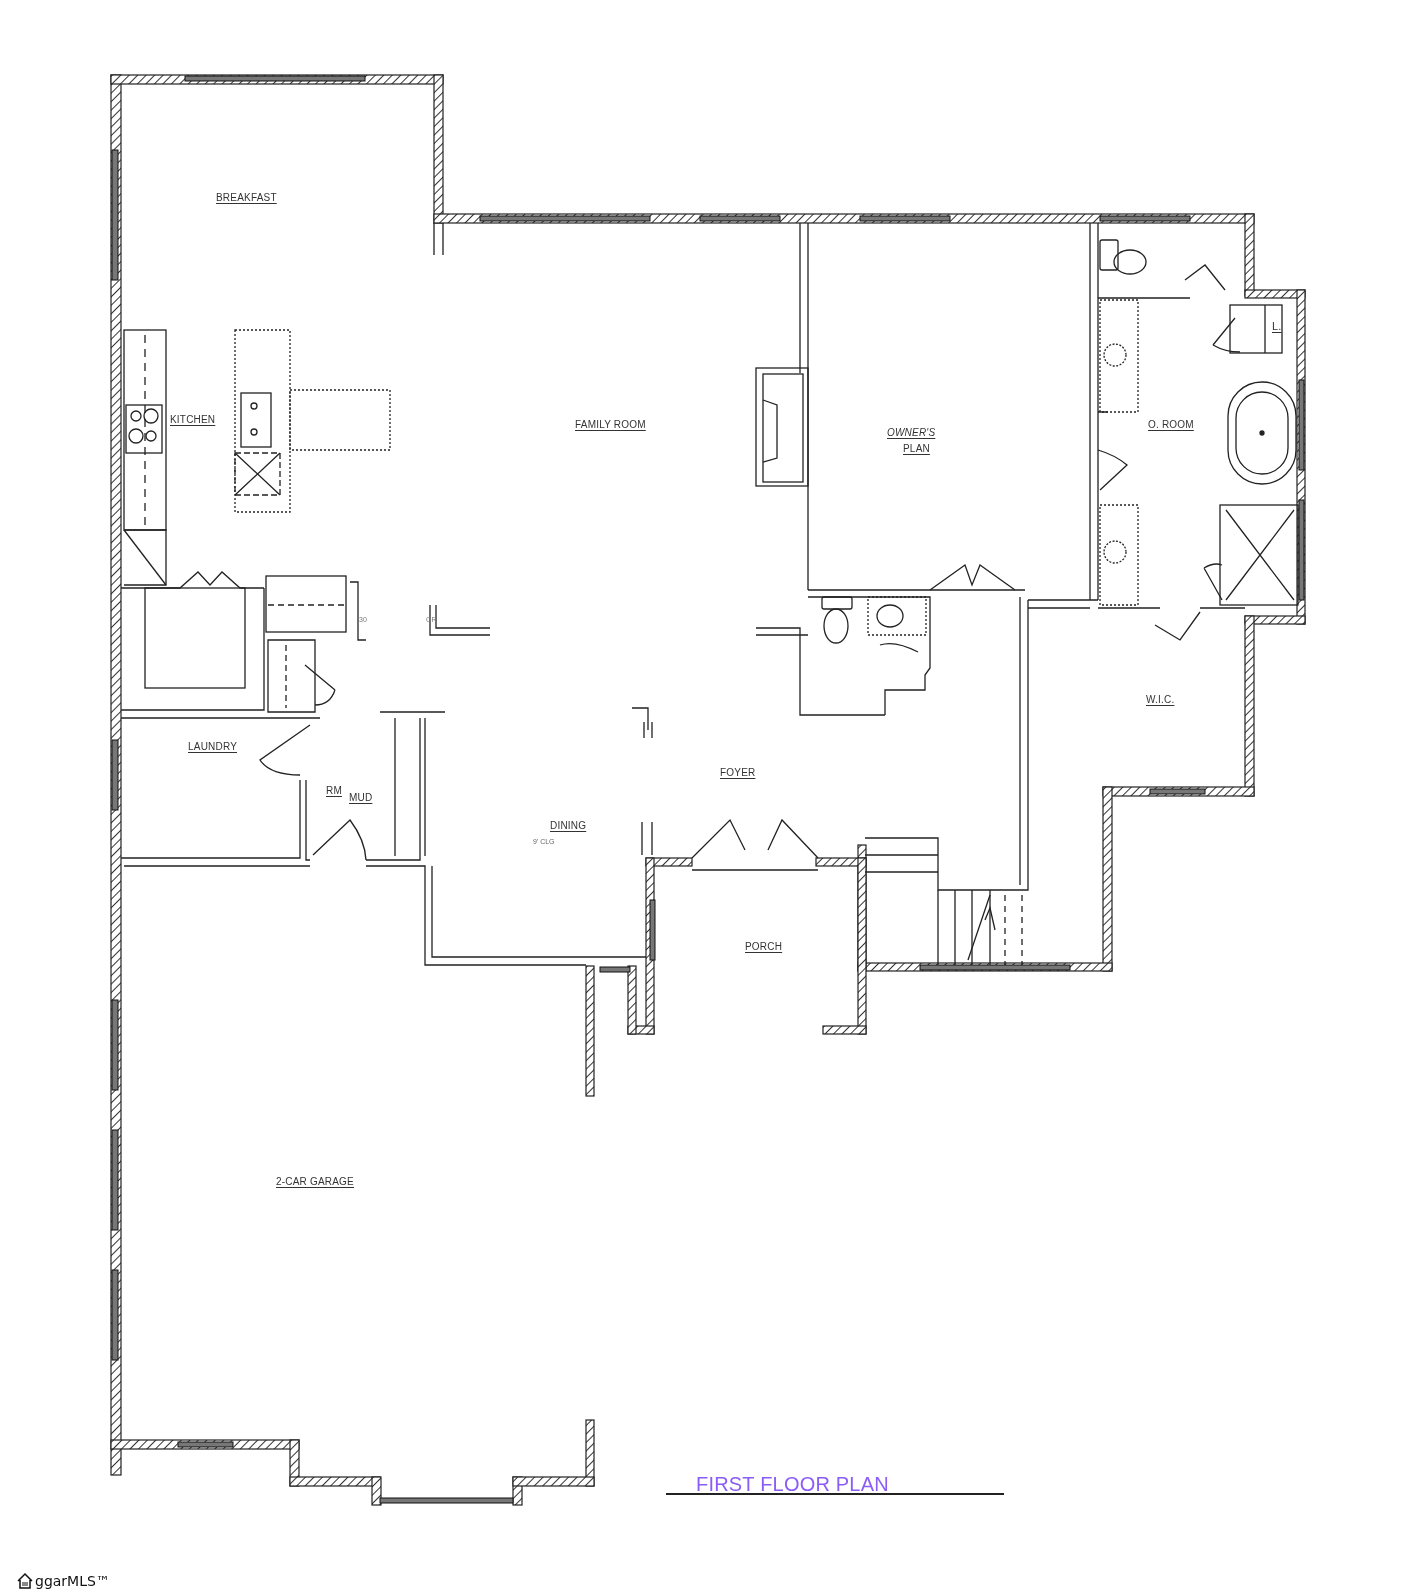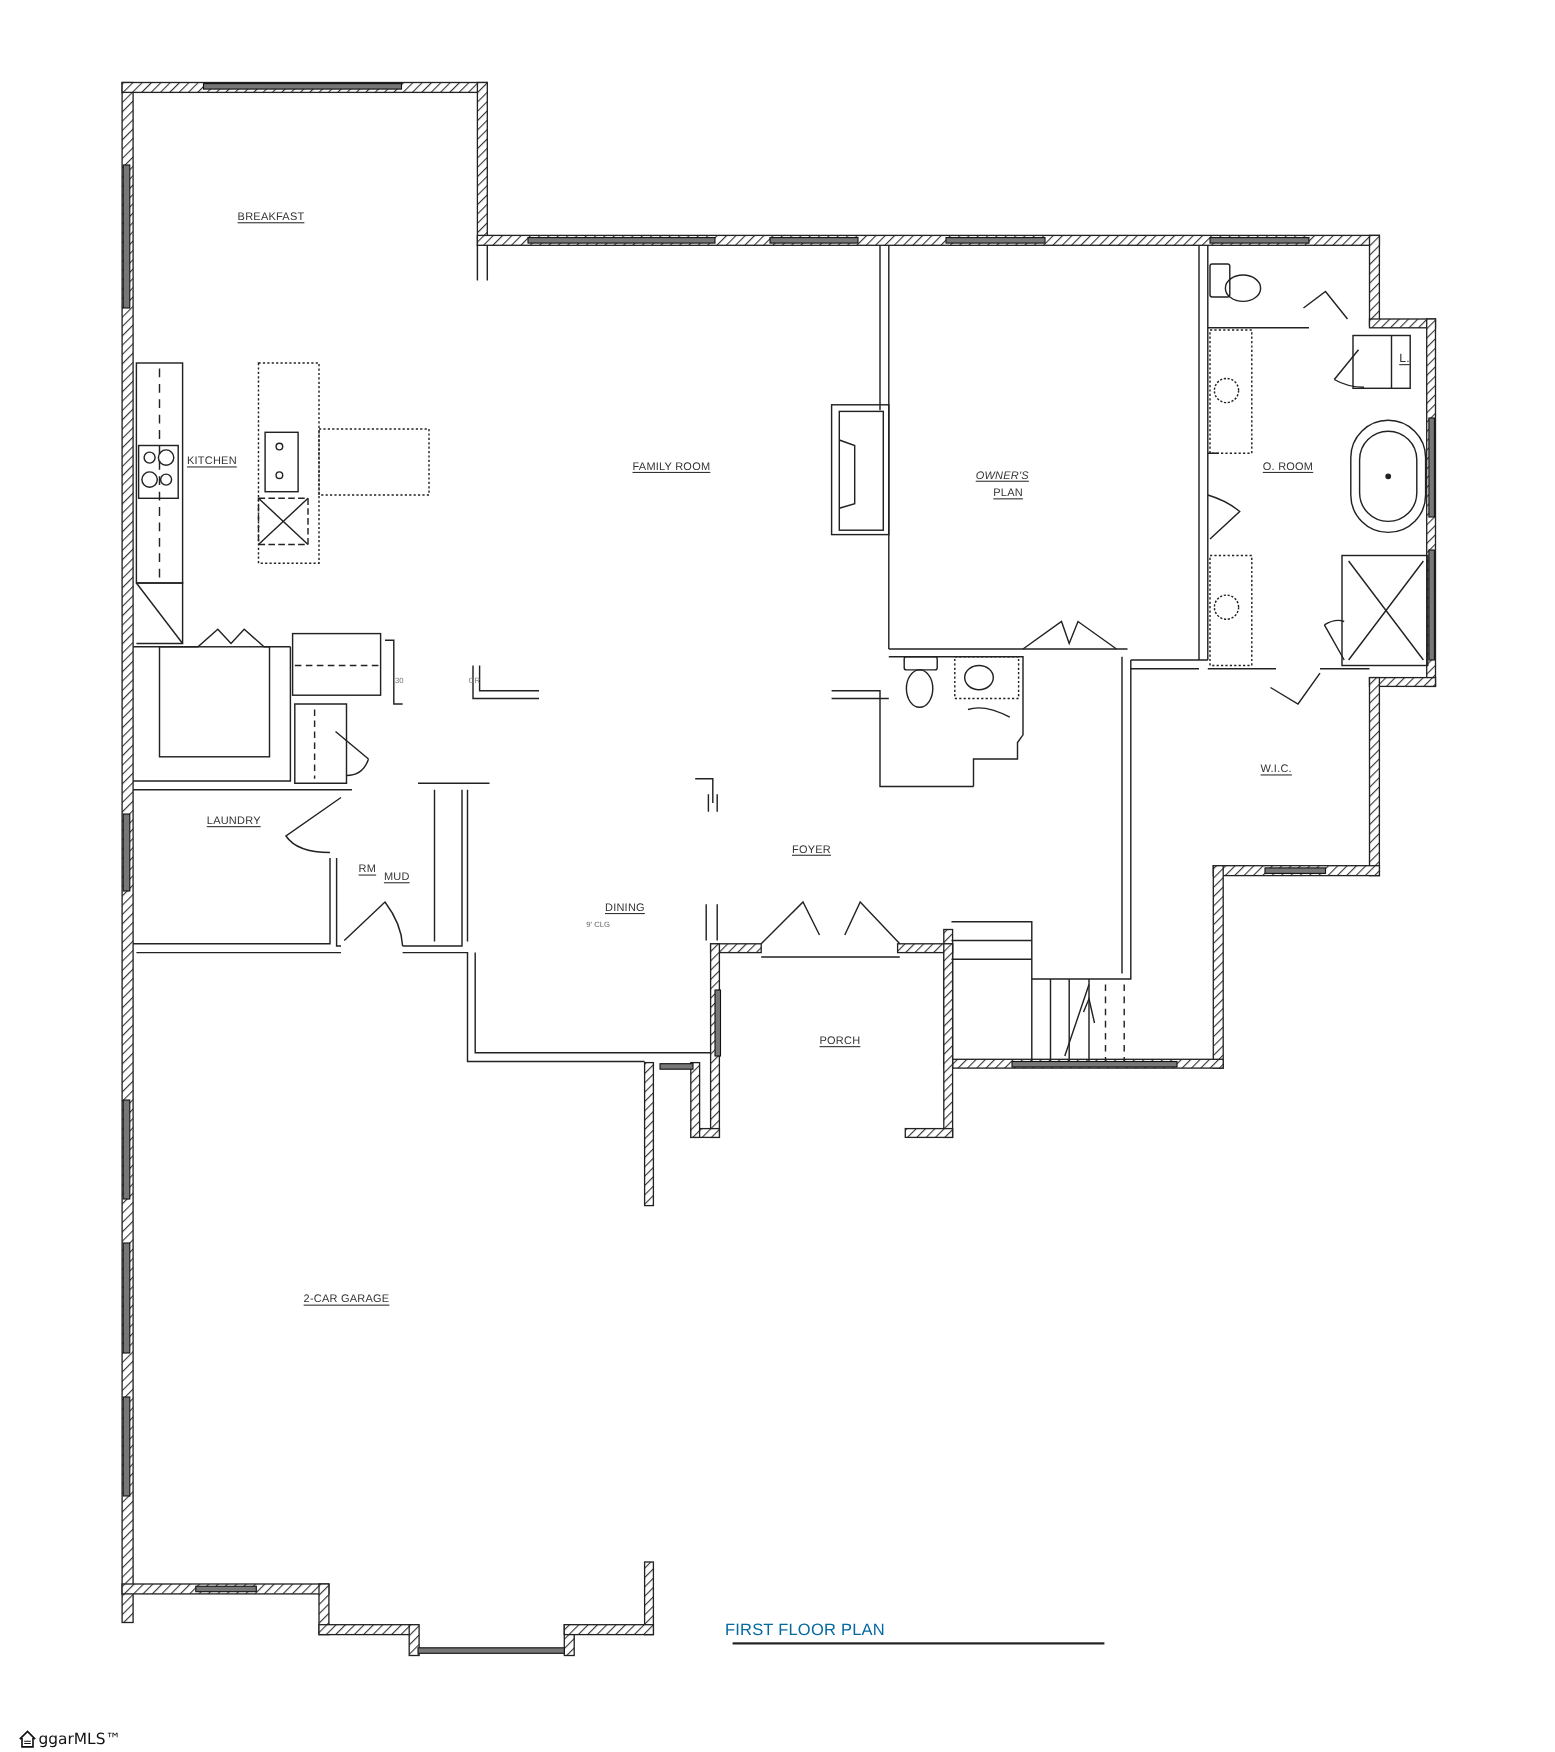--- a/index.html
+++ b/index.html
@@ -1,21 +1,21 @@
 <!DOCTYPE html>
 <html><head>
 <meta charset="utf-8">
 <style>
   html, body { margin:0; padding:0; background:#ffffff; }
   body { width:1414px; height:1593px; position:relative; overflow:hidden; font-family:"Liberation Sans", sans-serif; }
   #plan { position:absolute; left:0; top:0; width:1414px; height:1593px; }
   .room-label { position:absolute; font-family:"Liberation Sans", sans-serif; font-size:10px; color:#333; text-decoration:underline; text-underline-offset:2px; text-align:center; white-space:nowrap; letter-spacing:0.2px; }
   .room-sub { position:absolute; font-family:"Liberation Sans", sans-serif; font-size:7px; color:#666; text-align:center; white-space:nowrap; }
   .tiny { position:absolute; font-family:"Liberation Sans", sans-serif; font-size:7px; color:#777; }
-  .title { position:absolute; left:659px; top:1473px; font-size:15px; color:#0369a1; letter-spacing:0.2px; }
+  .title { position:absolute; left:696px; top:1473px; font-size:20px; color:#8b5cf6; letter-spacing:0.2px; }
   .title-rule { position:absolute; left:666px; top:1493px; width:338px; height:2px; background:#222; }
   .watermark { position:absolute; left:0px; top:1572px; font-size:14px; color:#111; font-family:"DejaVu Sans", sans-serif; display:flex; align-items:center;padding-left:16px; }
   .watermark .house { width:18px; height:18px; position:relative; margin-right:1px; }
 </style>
 </head>
 <body>
 
 <svg id="plan" viewBox="0 0 1414 1593" xmlns="http://www.w3.org/2000/svg">
   <defs>
     <pattern id="hatch" patternUnits="userSpaceOnUse" width="6" height="6" patternTransform="rotate(45)">

